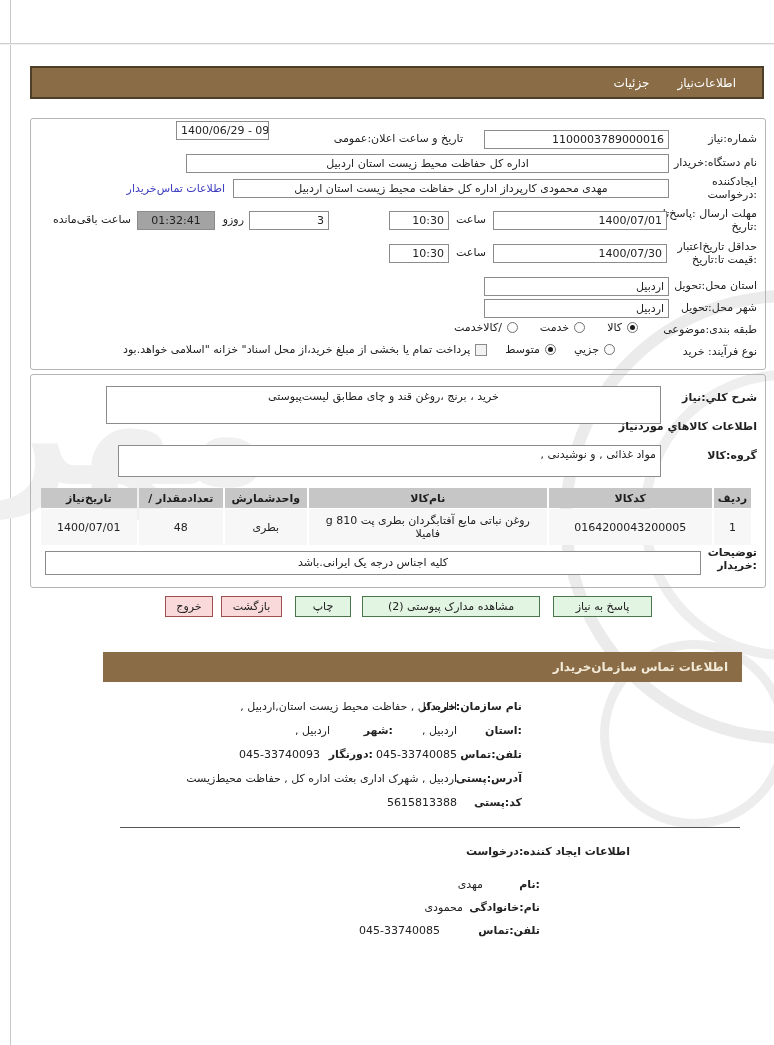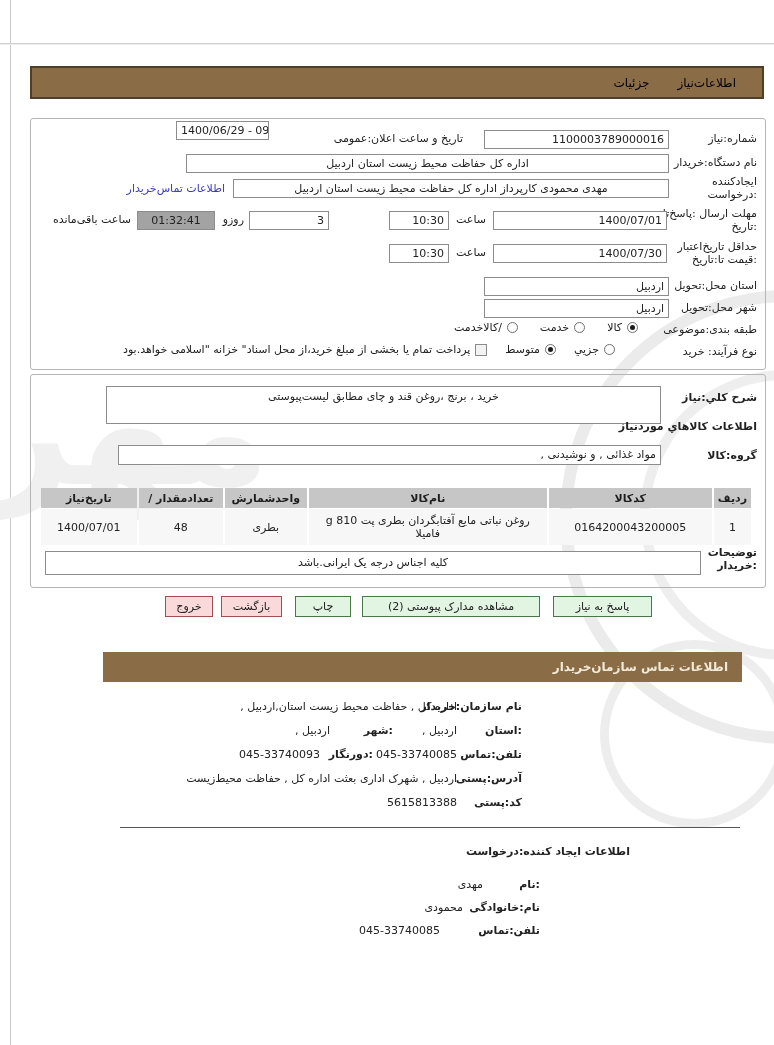--- a/index.html
+++ b/index.html
@@ -11,21 +11,21 @@
   .topline{left:0;top:43px;width:774px;height:1px;background:#cfcfcf;box-shadow:0 1px 0 #efefef;}
   
   .wm{position:absolute;border-radius:50%;z-index:0;}
   .wm1{left:560px;top:290px;width:430px;height:430px;border:12px solid #ebebeb;}
   .wm2{left:640px;top:370px;width:270px;height:270px;border:10px solid #eeeeee;}
   .wm3{left:600px;top:640px;width:170px;height:170px;border:9px solid #ededed;}
   .wmtxt{position:absolute;left:-15px;top:345px;font-size:150px;font-weight:bold;color:#f0f0f0;z-index:0;}
   
   .tabbar{left:30px;top:66px;width:734px;height:33px;background:#8a6c47;border:2px solid #4f3f28;
           box-sizing:border-box;display:flex;align-items:center;gap:28px;padding:0 26px;z-index:2;}
-  .tab{color:#000000;font-size:12px;cursor:pointer;white-space:nowrap;}
+  .tab{color:#ffffff;font-size:12px;cursor:pointer;white-space:nowrap;}
   
   .panel{position:absolute;border:1px solid #b5b5b5;border-radius:3px;background:transparent;z-index:2;}
   .panel1{left:30px;top:118px;width:734px;height:250px;}
   .panel2{left:30px;top:374px;width:734px;height:212px;}
   .lbl{position:absolute;white-space:nowrap;color:#222;}
   .lbl.two{text-align:right;line-height:13px;}
   .b{font-weight:bold;}
   .box{position:absolute;box-sizing:border-box;border:1px solid #8c8c8c;background:#fff;height:19px;
        line-height:17px;padding:0 4px;overflow:hidden;white-space:nowrap;}
   .ltr{direction:ltr;text-align:right;}
@@ -147,21 +147,21 @@
   </div>
 
   <div class="panel panel2">
 
     <div class="lbl b" style="right:8px;top:16px;">شرح کلي:نیاز</div>
     <div class="box ctr" style="right:104px;top:11px;width:555px;height:38px;line-height:20px;">خرید ، برنج ،روغن قند و چای مطابق لیست‌پیوستی</div>
 
     <div class="lbl b" style="right:8px;top:45px;text-align:right;">اطلاعات کالاهاي موردنیاز</div>
 
     <div class="lbl b" style="right:8px;top:74px;">گروه:کالا</div>
-    <div class="box rgt" style="right:104px;top:70px;width:543px;height:20px;">مواد غذائی , و نوشیدنی ,</div>
+    <div class="box rgt" style="right:104px;top:70px;width:543px;height:32px;">مواد غذائی , و نوشیدنی ,</div>
 
     <table class="items">
       <colgroup>
         <col style="width:32px">
           <col style="width:163px">
           <col style="width:238px">
         <col style="width:82px">
           <col style="width:84px">
           <col style="width:96px">
       </colgroup>

